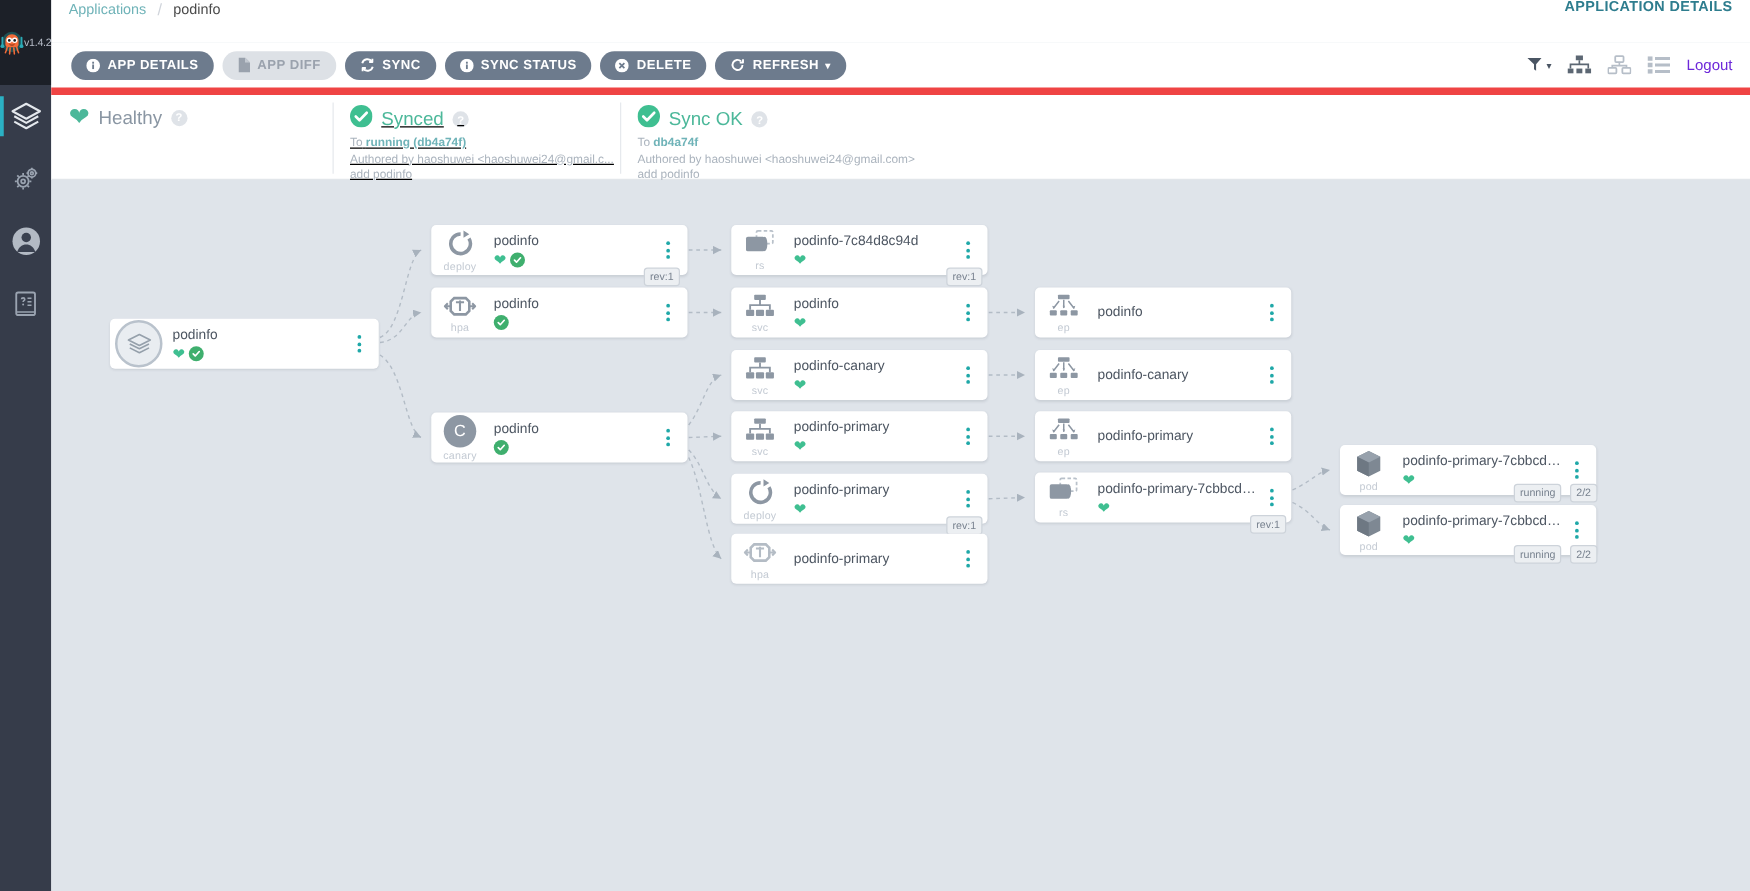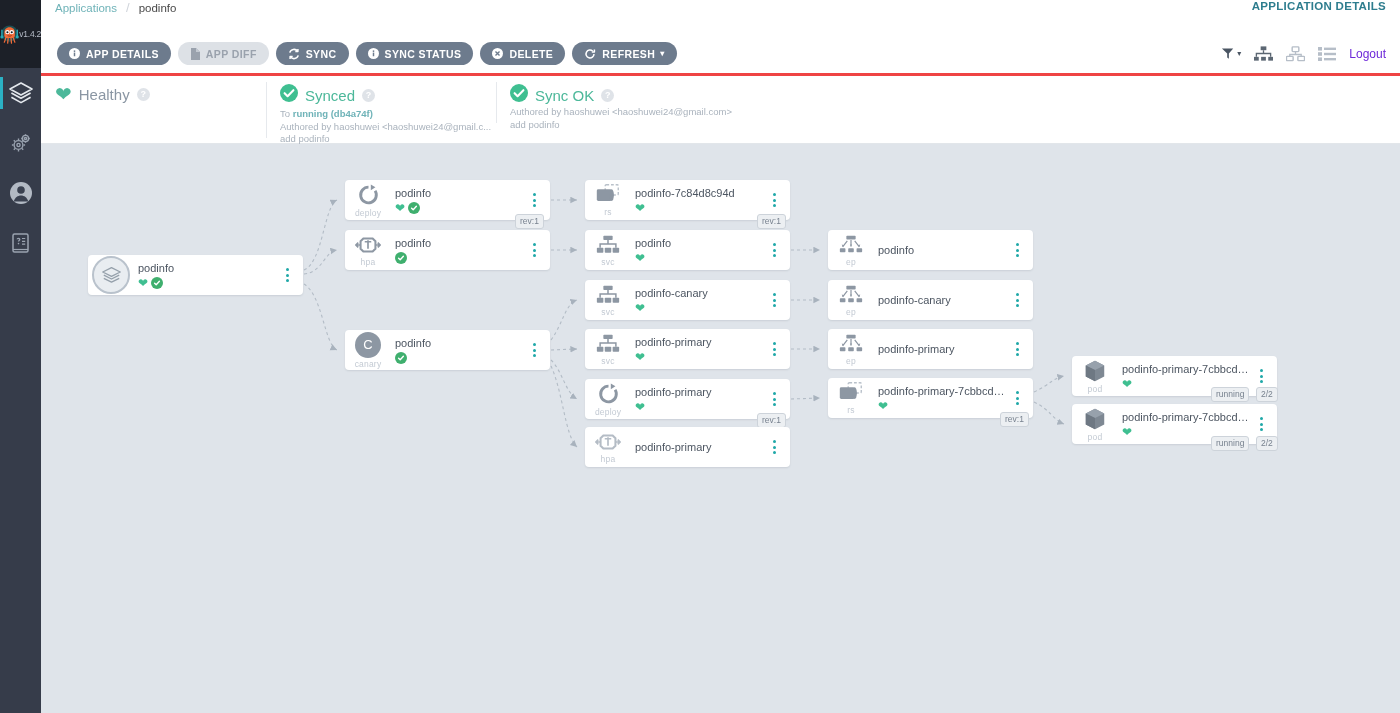--- a/index.html
+++ b/index.html
@@ -46,21 +46,21 @@
   .crumb-sep { color: #d0d4db; margin: 0 9px; font-size: 13px; }
   .crumb-current { color: #4a4a4a; }
   .app-details-label {
     margin-left: auto; margin-right: 14px; color: #2e7d8e; font-size: 11.5px;
     font-weight: bold; letter-spacing: 0.3px;
   }
 
   
   .toolbar {
     position: absolute; left: 41px; top: 34px; width: 1359px; height: 42px;
-    background: #fff; border-bottom: 3px solid #ef4444;
+    background: #fff; border-bottom: 6px solid #ef4444;
     display: flex; align-items: center; padding-left: 16px;
   }
   .btn {
     height: 23px; border-radius: 12px; background: #6d7b8d; color: #fff;
     font-size: 10.5px; font-weight: bold; letter-spacing: 0.4px;
     display: inline-flex; align-items: center; padding: 0 12px; margin-right: 7px;
     cursor: pointer; white-space: nowrap;
   }
   .btn.disabled { background: #dde1e6; color: #9aa2ad; cursor: default; }
   .btn .bicon { margin-right: 6px; display: inline-flex; align-items: center; }
@@ -320,21 +320,21 @@
 
   <div class="status">
     <div class="stat" style="width:225px;">
       <div class="stat-head">
         <span class="heart-big">❤</span>
         <span class="stat-title">Healthy</span>
         <span class="help">?</span>
       </div>
     </div>
 
-    <div class="stat sep" style="width:230px;">
+    <div class="stat sep" style="width:230px;text-decoration:underline;">
       <div class="stat-head">
         <span>
           <svg width="18" height="18" viewBox="0 0 18 18">
               <circle cx="9" cy="9" r="9" fill="#3fbf91"></circle>
               <path d="M4.6 9.2l3 3 5.8-6" stroke="#fff" stroke-width="2.1" fill="none" stroke-linecap="round" stroke-linejoin="round"></path>
             </svg>
         </span>
         <span class="stat-title ok">Synced</span>
         <span class="help">?</span>
       </div>
@@ -350,20 +350,24 @@
       <div class="stat-head">
         <span>
           <svg width="18" height="18" viewBox="0 0 18 18">
               <circle cx="9" cy="9" r="9" fill="#3fbf91"></circle>
               <path d="M4.6 9.2l3 3 5.8-6" stroke="#fff" stroke-width="2.1" fill="none" stroke-linecap="round" stroke-linejoin="round"></path>
             </svg>
         </span>
         <span class="stat-title ok">Sync OK</span>
         <span class="help">?</span>
       </div>
+      <div class="stat-line" style="margin-top:2px;">
+        <span>To</span>
+        <span class="lnk">db4a74f</span>
+      </div>
       <div class="stat-line">Authored by haoshuwei &lt;haoshuwei24@gmail.com&gt;</div>
       <div class="stat-line">add podinfo</div>
     </div>
   </div>
 
   <div class="canvas">
     <svg class="edges">
       <defs>
         <marker id="ar" markerWidth="7" markerHeight="7" refX="6" refY="3" orient="auto">
           <path d="M0 0 L6 3 L0 6 z" fill="#a8b2bd"></path>

